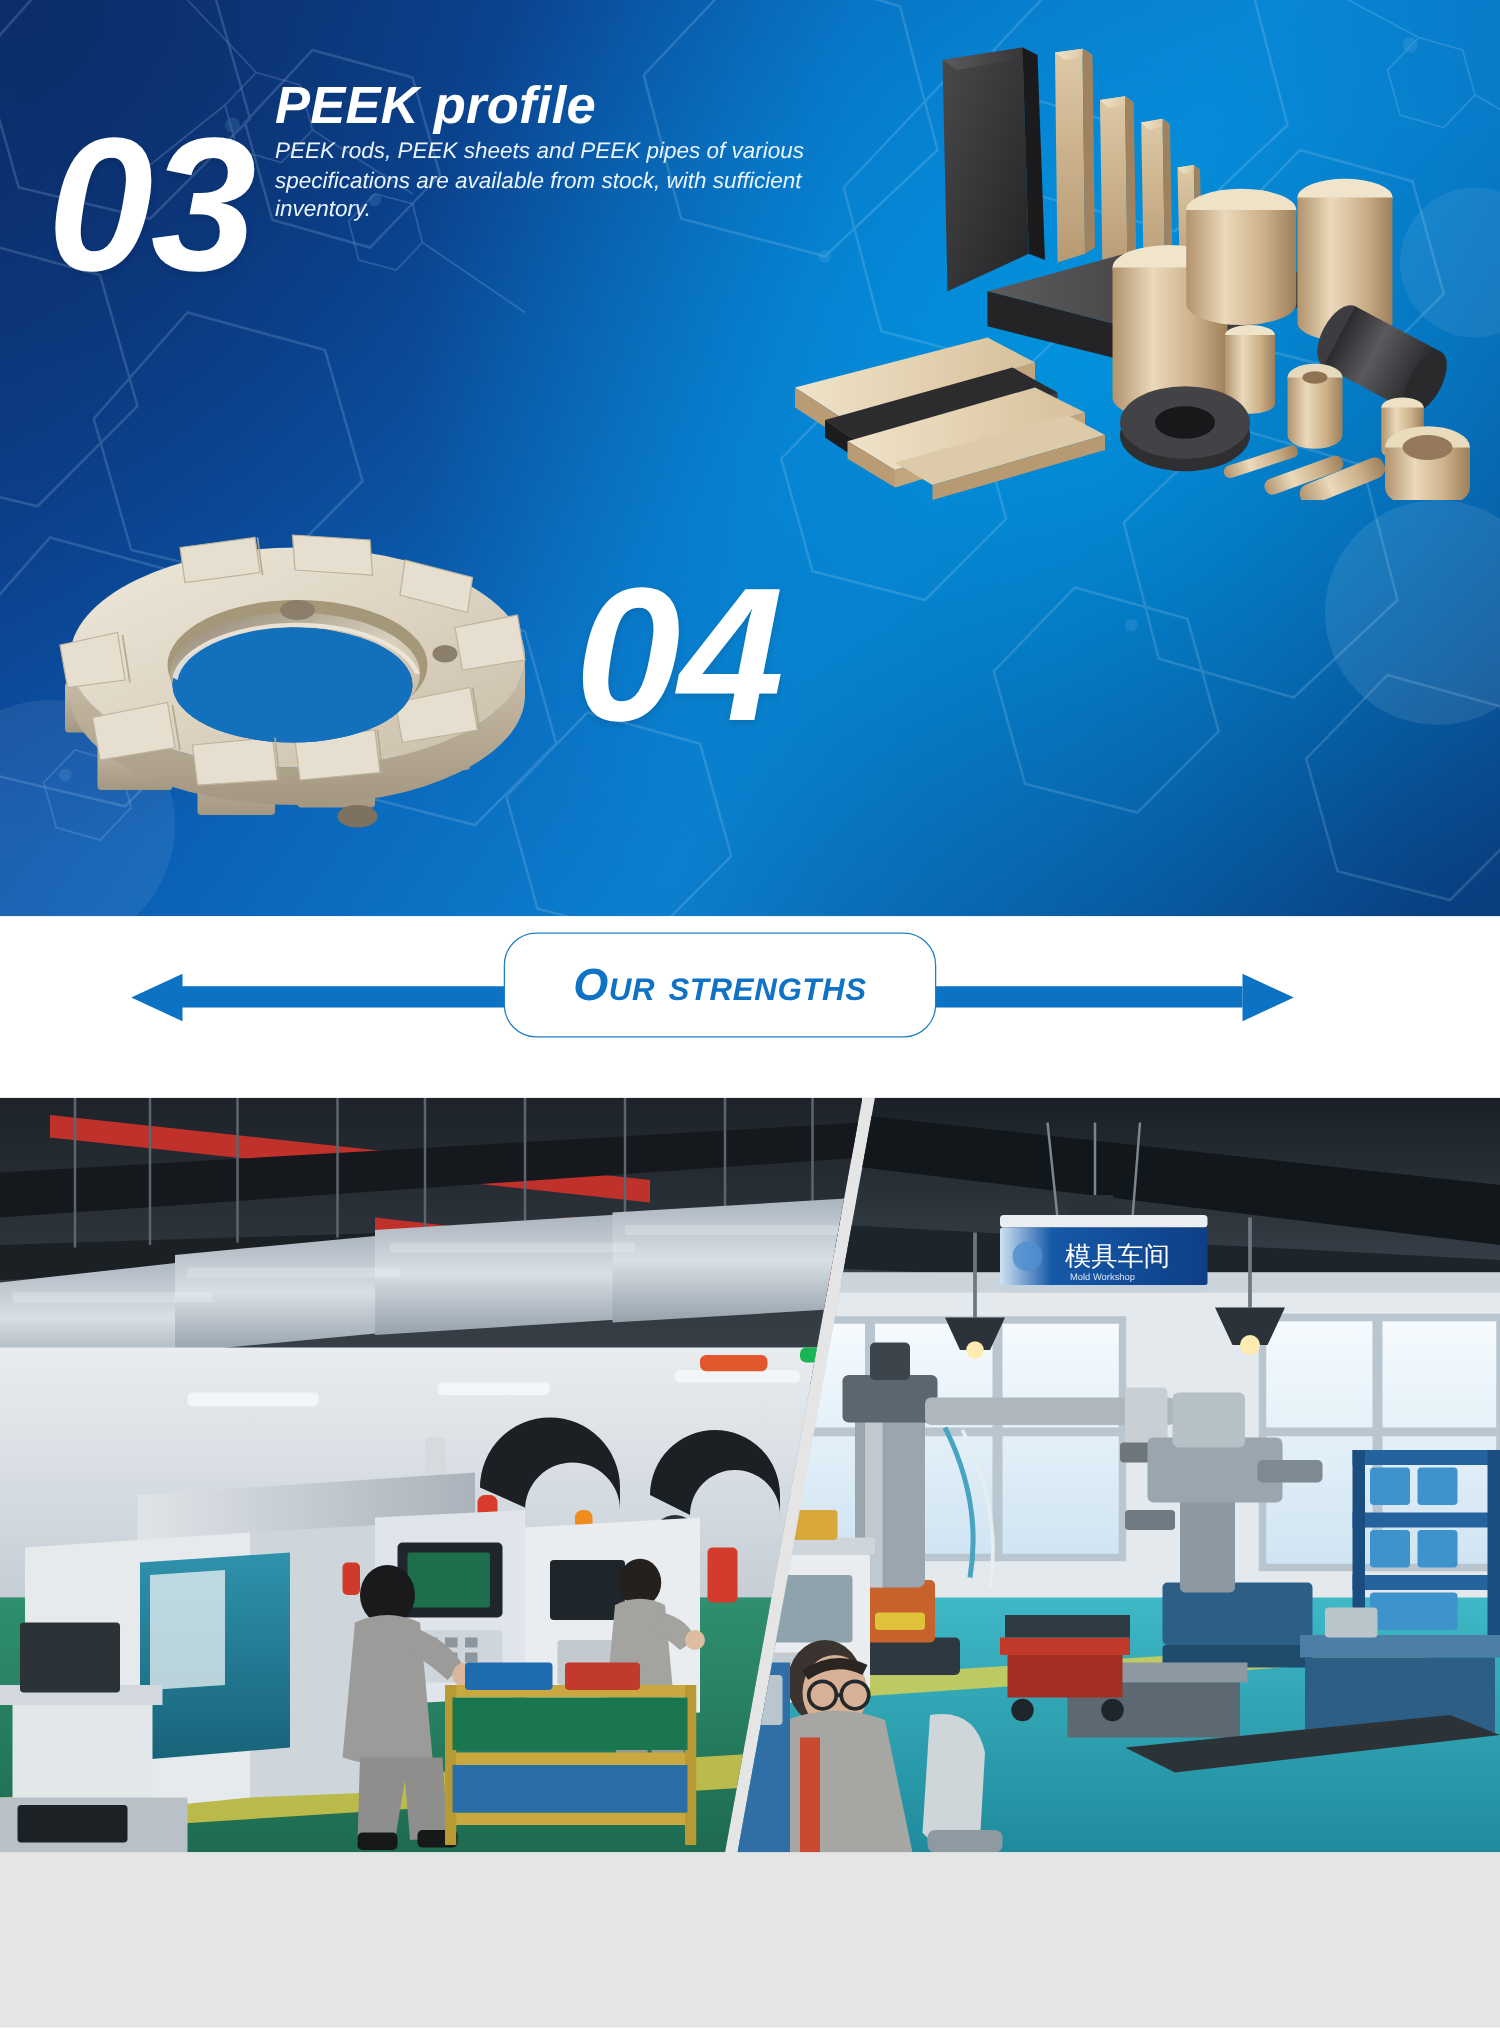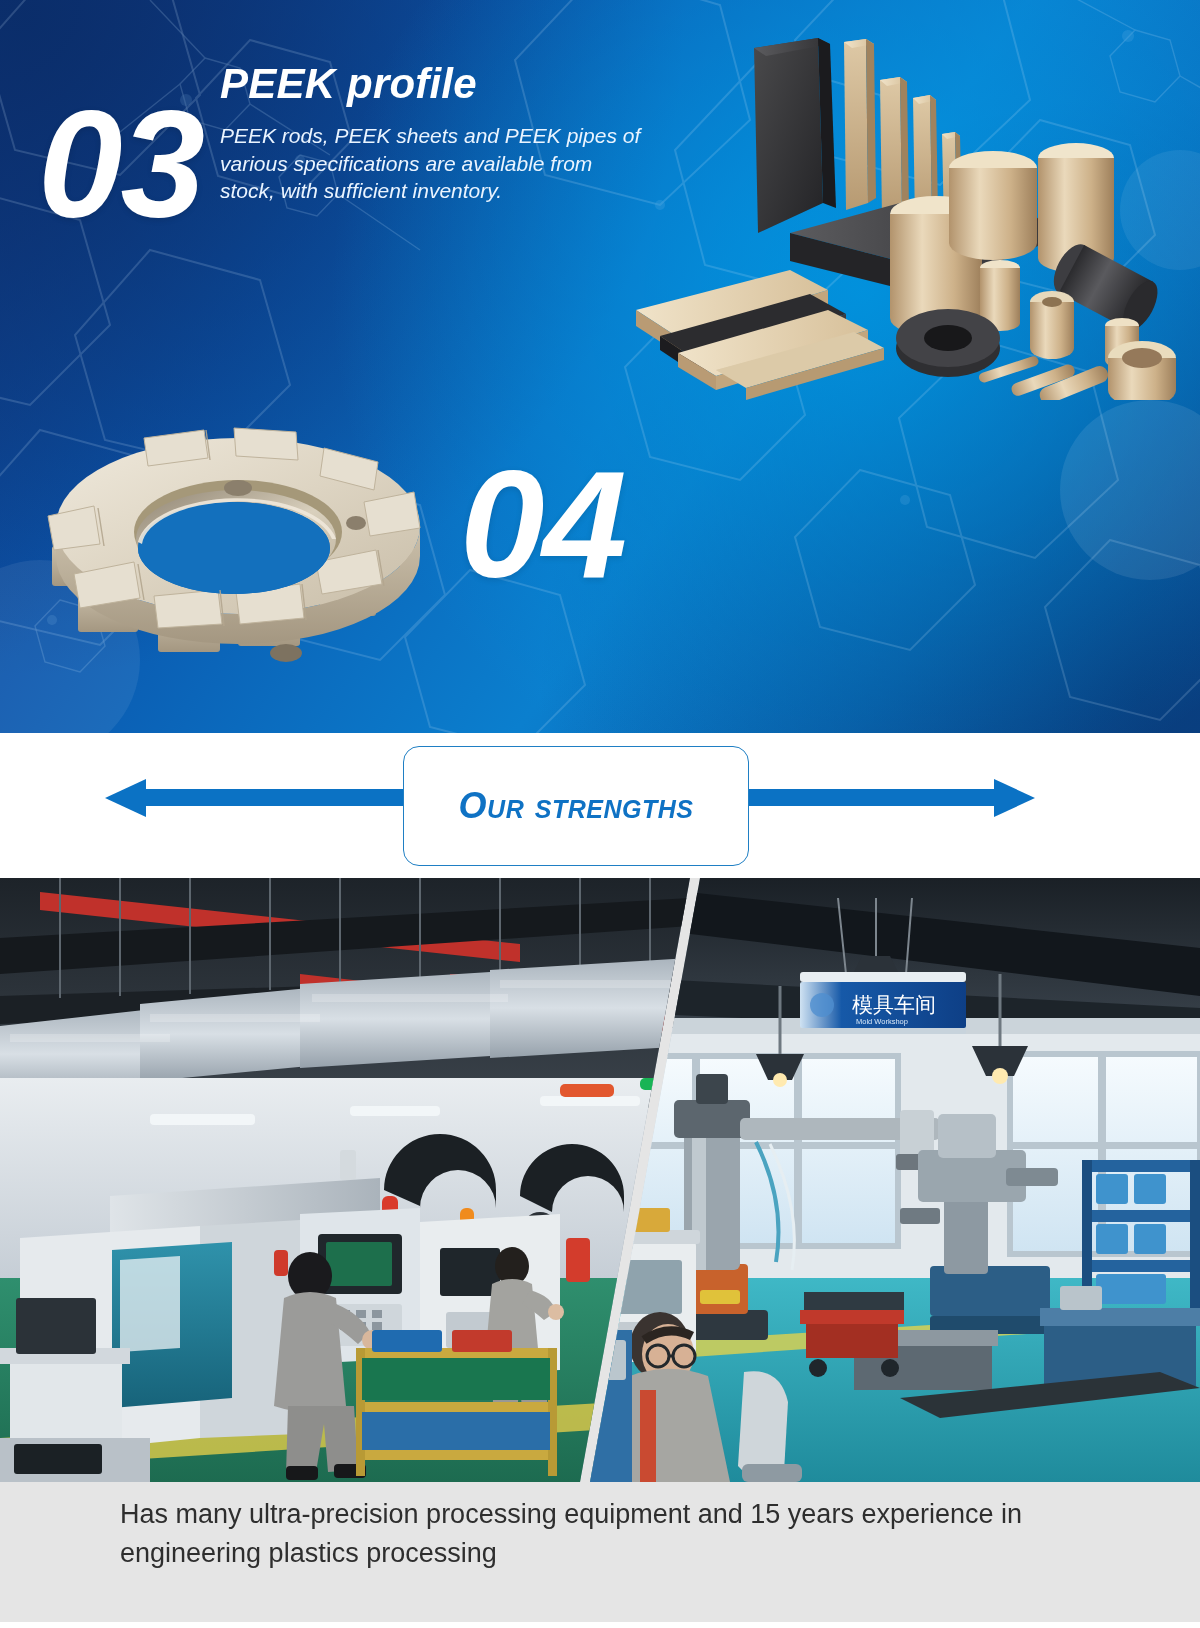--- a/index.html
+++ b/index.html
@@ -20,39 +20,39 @@
   .hexlayer{ position:absolute; inset:0; opacity:.38; }
   .blob{ position:absolute; border-radius:50%; background:rgba(255,255,255,.07); }
 
   
   .blk03{ position:absolute; left:0; top:60px; width:660px; height:290px; }
   .num{ position:absolute; color:#fff; font-weight:bold; line-height:.9;
         letter-spacing:-2px; text-shadow:0 2px 6px rgba(0,0,0,.12); }
   .num03{ left:38px; top:36px; font-size:152px; }
   .t03{ position:absolute; left:220px; top:0; width:430px; }
   .t03 h2{ color:#fff; font-size:42px; font-weight:bold; letter-spacing:.2px; }
-  .t03 p{ color:#eaf4ff; font-size:21px; line-height:1.31; margin-top:14px; }
+  .t03 p{ color:#eaf4ff; font-size:18px; line-height:1.31; margin-top:1px; }
 
   
   .prodimg{ position:absolute; left:618px; top:18px; width:582px; height:382px; }
 
   
   .blk04{ position:absolute; left:440px; top:440px; width:720px; height:240px; }
   .num04{ left:20px; top:16px; font-size:152px; }
   .t04{ position:absolute; left:232px; top:14px; width:480px; }
   .t04 h2{ color:#fff; font-size:30px; font-weight:bold; white-space:nowrap; }
   .t04 p{ color:#eaf4ff; font-size:25.5px; line-height:1.31; margin-top:12px; }
 
   .ringimg{ position:absolute; left:38px; top:398px; width:400px; height:282px; }
 
   
   .band{ position:relative; width:1200px; height:145px; background:#fff; }
   .arrowline{ position:absolute; left:0; top:0; width:1200px; height:145px; }
-  .pill{ position:absolute; left:403px; top:746px; width:346px; height:120px;
-         border:1.6px solid #1f7fc4; border-radius:16px; background:#fff;
+  .pill{ position:absolute; left:403px; top:746px; width:346px; height:84px;
+         border:1.6px solid #1f7fc4; border-radius:26px; background:#fff;
          display:flex; align-items:center; justify-content:center; }
   .pill span{ color:#0f72c4; font-size:36px; font-weight:bold; font-style:italic;
               font-variant:small-caps; letter-spacing:.5px; white-space:nowrap; }
 
   
   .photos{ position:absolute; left:0; top:878px; width:1200px; height:744px; overflow:hidden; background:#e5e5e5; }
   .ph{ position:absolute; top:0; height:604px; overflow:hidden; }
   .phL{ left:0; width:690px; clip-path:polygon(0 0,100% 0,100% 0,0 0); }
   .phL{ clip-path:polygon(0 0, 690px 0, 580px 604px, 0 604px); }
   .phR{ left:0; width:1200px; clip-path:polygon(700px 0, 1200px 0, 1200px 604px, 590px 604px); }
@@ -673,15 +673,14 @@
           <path d="M744,494 q36,-6 44,30 l-4,70 q-34,10 -46,-6 Z" fill="#cfd6da"></path>
           <rect x="742" y="586" width="60" height="18" rx="6" fill="#8e9aa2"></rect>
         </g>
 
         <rect x="560" y="452" width="72" height="152" fill="#2f6fa5"></rect>
         <rect x="566" y="462" width="60" height="40" rx="3" fill="#bac6cd"></rect>
       </svg>
     </div>
   </div>
 
-  <div class="cap">Has many ultra-precision processing equipment and 15 years experience in engineering plastics processing</div>
 
 </div>
 
 </body></html>

